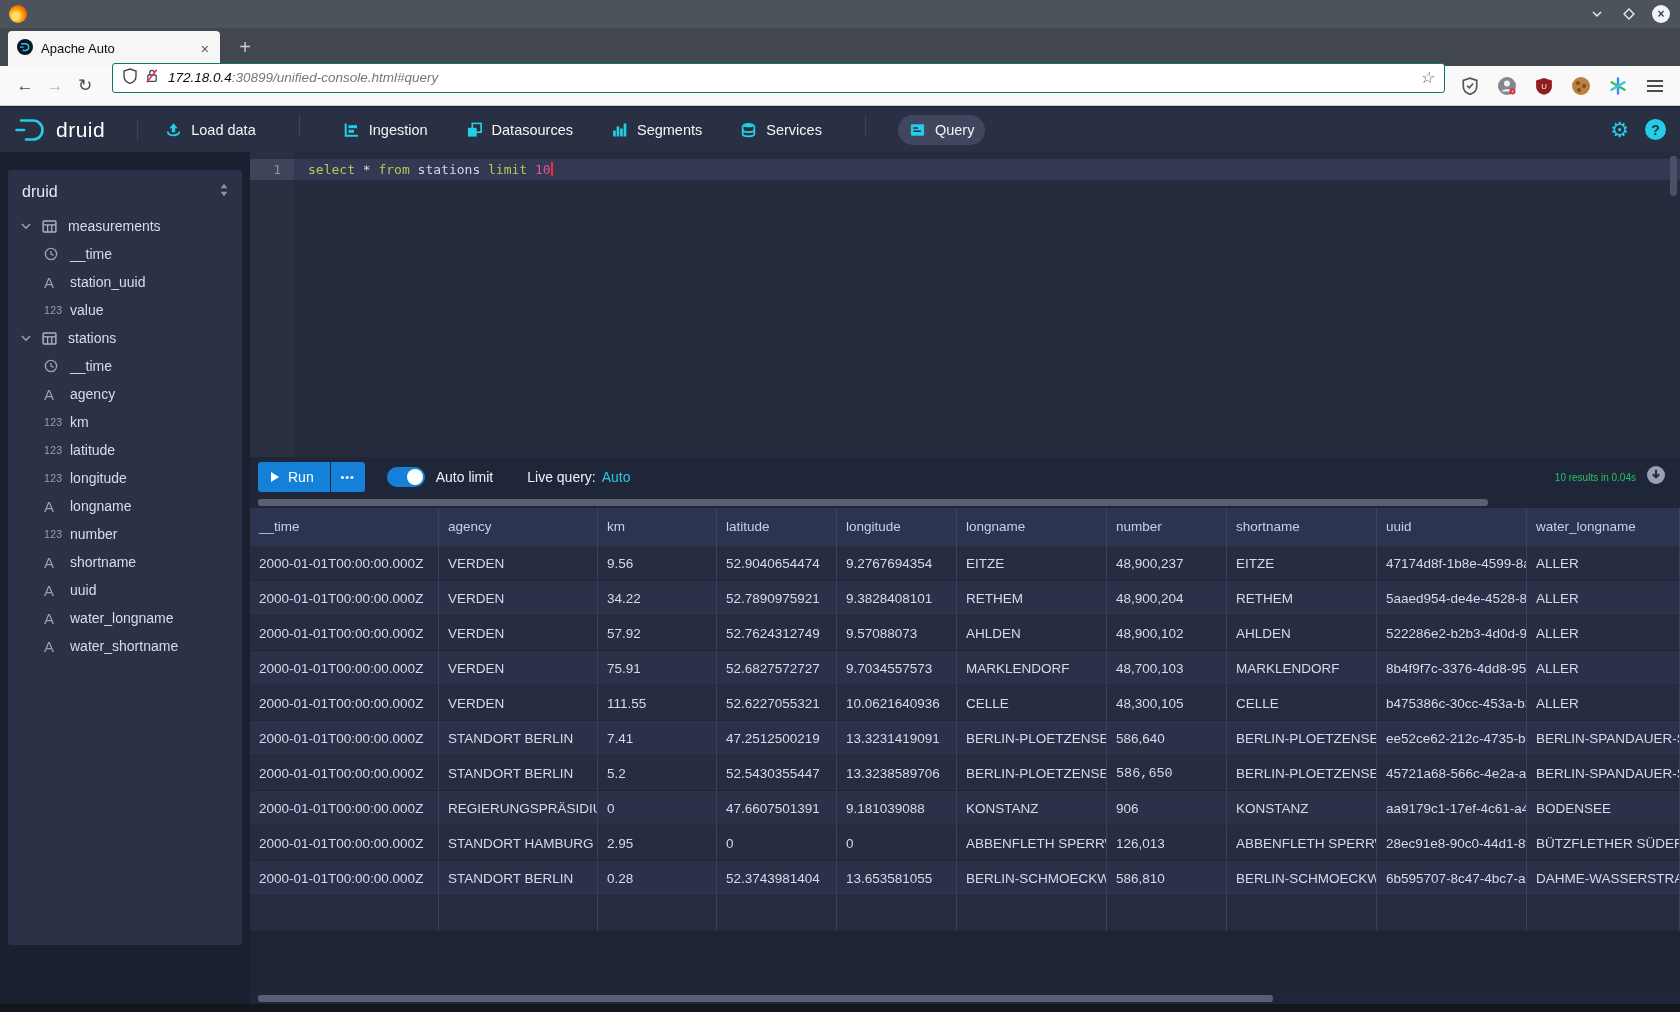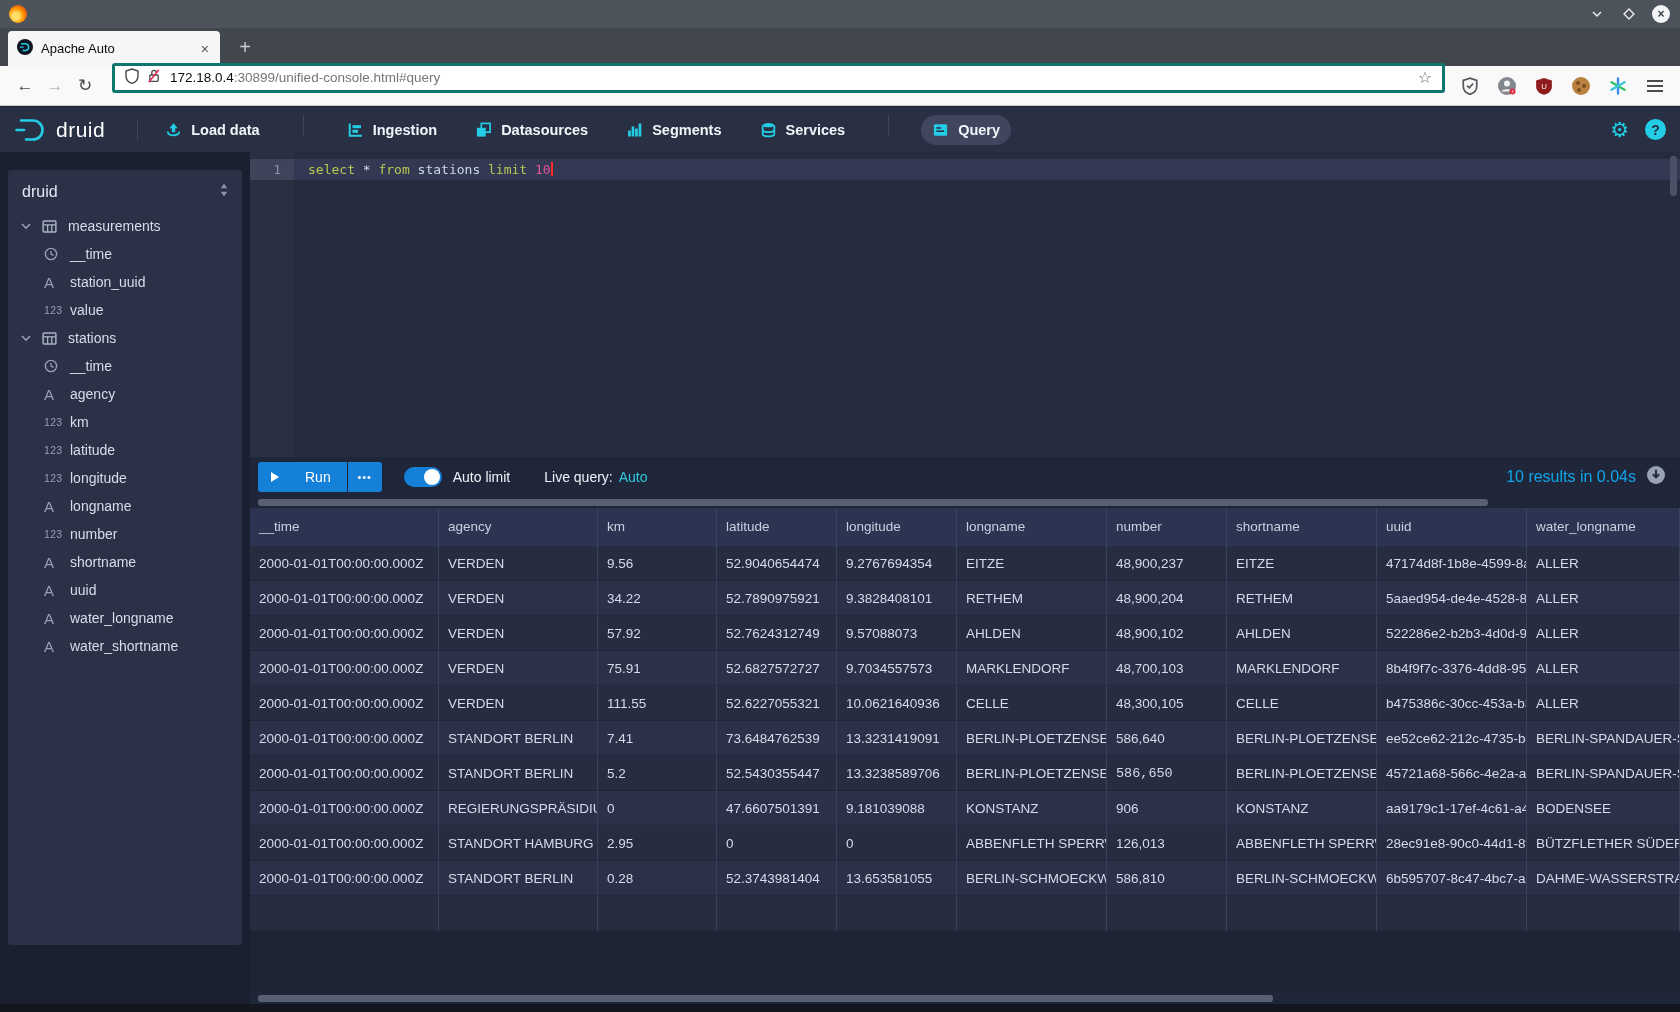--- a/index.html
+++ b/index.html
@@ -20,39 +20,39 @@
   .tab { position:absolute; left:8px; top:3px; width:212px; height:35px; background:#f6f6f7; border-radius:4px 4px 0 0;
          display:flex; align-items:center; padding:0 9px; }
   .tab-title { flex:1; margin-left:8px; font-size:13px; color:#0c0c0d; white-space:nowrap; overflow:hidden; }
   .tab-close { color:#55565a; font-size:14px; padding:0 2px; }
   .newtab { position:absolute; left:232px; top:8px; color:#c9cbd0; font-size:20px; width:26px; text-align:center; }
 
   .toolbar { position:absolute; top:66px; left:0; right:0; height:40px; background:#f9f9fa; border-bottom:1px solid #ccccd1;
              display:flex; align-items:center; padding:0 10px; }
   .navbtn { width:30px; height:30px; display:flex; align-items:center; justify-content:center; font-size:17px; color:#44474c; border-radius:3px; }
   .navbtn.dim { color:#b7b9be; }
-  .urlbar { flex:1; height:30px; margin:0 14px 16px 12px; background:#fff; border:3px solid #0f766e; border-radius:3px;
-            display:flex; align-items:center; padding:0 10px; min-width:0; }
+  .urlbar { flex:1; height:30px; margin:0 14px 16px 12px; background:#fff; border:1px solid #0f766e; border-radius:3px;
+            display:flex; align-items:center; padding:0 10px; min-width:0;font-style:italic; }
   .url-text { flex:1; font-size:13.5px; white-space:nowrap; overflow:hidden; margin-left:9px; }
   .url-host { color:#0c0c0d; }
   .url-rest { color:#767676; }
   .url-star { color:#5c5e63; font-size:16px; }
   .ext-icons { display:flex; align-items:center; gap:15px; padding-right:4px; }
   .ext { width:22px; height:22px; display:flex; align-items:center; justify-content:center; }
   .cookie { width:18px; height:18px; border-radius:50%; background:#b9803f; position:relative; }
   .cookie i { position:absolute; width:4px; height:4px; border-radius:50%; background:#7a4f22; }
   .hamburger { display:flex; flex-direction:column; gap:3px; }
   .hamburger i { width:16px; height:2px; background:#4a4a4f; }
 
   
   .dnavbar { position:absolute; top:107px; left:0; right:0; height:45px; background:#293043; display:flex; align-items:center; padding:0 14px; }
   .brand { display:flex; align-items:center; gap:6px; margin-right:16px; }
   .brand-text { color:#fff; font-size:21px; font-weight:500; letter-spacing:.5px; }
   .nav-divider { width:1px; height:22px; background:#3d4459; margin:0 16px; }
-  #nav-items { display:flex; align-items:flex-start; gap:16px;font-weight:bold; }
+  #nav-items { display:flex; align-items:flex-start; gap:16px; }
   .nav-item { display:flex; align-items:center; gap:9px; color:#f2f5f9; font-size:14.5px; padding:7px 11px; border-radius:16px; cursor:pointer; }
   .nav-item.active { background:#3f465e; }
   .nav-item .nicon { display:flex; align-items:center; }
   .dnav-right { margin-left:auto; display:flex; align-items:center; gap:16px; }
   .gear { color:#23cde5; font-size:21px; line-height:1; }
   .help { width:21px; height:21px; border-radius:50%; background:#23cde5; color:#293043; font-weight:bold; font-size:14px;
           display:flex; align-items:center; justify-content:center; }
 
   
   .content { position:absolute; top:152px; left:0; right:0; bottom:8px; background:#1b2030; display:flex; }
@@ -88,30 +88,30 @@
   .tok.plain { color:#d6d9e0; }
   .tok.identifier { color:#ccd8e4; }
   .tok.number { color:#e2569b; }
   .cursor { display:inline-block; width:2px; height:14px; background:#ff2b2b; vertical-align:-2px; }
   .ed-vscroll { position:absolute; top:4px; right:3px; width:7px; height:40px; background:#4a5166; border-radius:3px; }
 
   
   .runbar { height:40px; background:#20263a; display:flex; align-items:center; padding:0 14px 0 8px; }
   .btn-group { display:flex; }
   .btn { background:#1580d8; color:#fff; height:30px; display:flex; align-items:center; justify-content:center; cursor:pointer; }
-  .btn-run { padding:0 16px 0 13px; border-radius:3px 0 0 3px; gap:26px; font-size:14px; }
+  .btn-run { padding:0 16px 0 13px; border-radius:3px 0 0 3px; gap:9px; font-size:14px; }
   .btn-more { width:34px; border-radius:0 3px 3px 0; margin-left:1px; font-size:11px; letter-spacing:1px; }
   .play { width:0; height:0; border-left:8px solid #fff; border-top:5px solid transparent; border-bottom:5px solid transparent; }
   .toggle { width:38px; height:20px; border-radius:10px; background:#1580d8; position:relative; margin-left:22px; cursor:pointer; }
   .toggle .knob { position:absolute; right:2px; top:2px; width:16px; height:16px; border-radius:50%; background:#fff; }
   .runbar-label { color:#eef1f7; font-size:14px; margin-left:11px; }
   .live-label { color:#eef1f7; font-size:14px; margin-left:34px; }
   .live-value { color:#2fc8dc; font-size:14px; margin-left:6px; cursor:pointer; }
   .runbar-right { margin-left:auto; display:flex; align-items:center; gap:10px; }
-  .result-summary { color:#0ea5e9; font-size:16px; }
+  .result-summary { color:#22c55e; font-size:10px; }
 
   
   .hscroll { height:11px; position:relative; background:#20263a; }
   .hscroll .thumb { position:absolute; top:2px; height:7px; background:#596074; border-radius:3px; }
   .hscroll-top .thumb { left:8px; width:86%; }
   .hscroll-bottom .thumb { left:8px; width:71%; }
 
   
   .results { flex:1; background:#1f2434; overflow:hidden; position:relative; }
   .tr, .thead { display:flex; }
@@ -564,21 +564,21 @@
               <div class="td" style="width: 150px;">CELLE</div>
               <div class="td" style="width: 120px;">48,300,105</div>
               <div class="td" style="width: 150px;">CELLE</div>
               <div class="td" style="width: 150px;">b475386c-30cc-453a-b3</div>
               <div class="td flexcol">ALLER</div>
             </div>
             <div class="tr even">
               <div class="td" style="width: 189px;">2000-01-01T00:00:00.000Z</div>
               <div class="td" style="width: 159px;">STANDORT BERLIN</div>
               <div class="td" style="width: 119px;">7.41</div>
-              <div class="td" style="width: 120px;">73.6484762539</div>
+              <div class="td" style="width: 120px;">47.2512500219</div>
               <div class="td" style="width: 120px;">13.3231419091</div>
               <div class="td" style="width: 150px;">BERLIN-PLOETZENSEE C</div>
               <div class="td" style="width: 120px;">586,640</div>
               <div class="td" style="width: 150px;">BERLIN-PLOETZENSEE C</div>
               <div class="td" style="width: 150px;">ee52ce62-212c-4735-b4</div>
               <div class="td flexcol">BERLIN-SPANDAUER-S</div>
             </div>
             <div class="tr odd">
               <div class="td" style="width: 189px;">2000-01-01T00:00:00.000Z</div>
               <div class="td" style="width: 159px;">STANDORT BERLIN</div>

